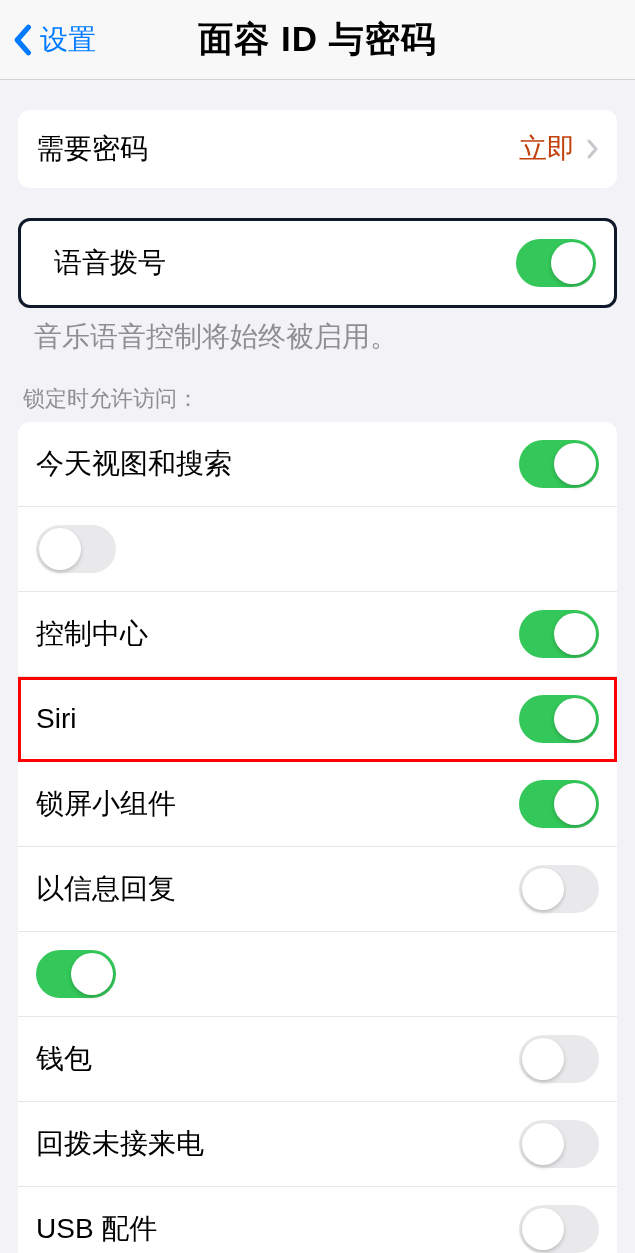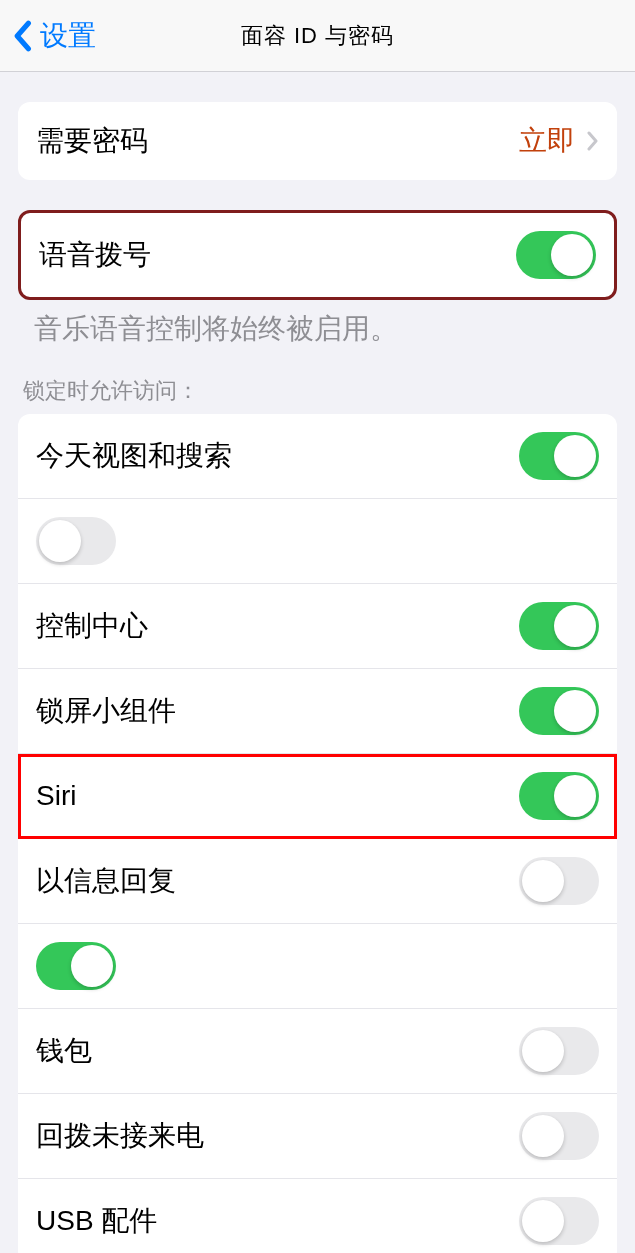--- a/index.html
+++ b/index.html
@@ -8,21 +8,21 @@
       box-sizing: border-box;
     }
     body {
       width: 635px;
       height: 1253px;
       background: #f2f2f7;
       font-family: -apple-system, "Helvetica Neue", "PingFang SC", sans-serif;
       overflow: hidden;
     }
     .nav-bar {
-      height: 72px;
+      height: 80px;
       display: flex;
       align-items: center;
       padding: 0 12px;
       background: #f8f8f8;
       border-bottom: 1px solid #d1d1d6;
       position: relative;
     }
     .back-button {
       display: flex;
       align-items: center;
@@ -32,36 +32,37 @@
     }
     .back-chevron {
       width: 20px;
       height: 32px;
       margin-right: 8px;
     }
     .nav-title {
       position: absolute;
       left: 50%;
       transform: translateX(-50%);
-      font-size: 22px;
-      font-weight: 400;
+      font-size: 35px;
+      font-weight: 700;
       color: #000;
       letter-spacing: 1px;
     }
     .content {
       padding: 0;
     }
     .section {
       margin: 30px 18px 0 18px;
       background: #fff;
       border-radius: 12px;
       overflow: hidden;
     }
     .section.highlighted {
-      border: 3px solid #7f1d1d;
+      border: 3px solid #0f172a;
+      padding-left: 15px;
     }
     .row {
       display: flex;
       align-items: center;
       justify-content: space-between;
       padding: 18px 18px;
       min-height: 78px;
       border-bottom: 1px solid #e5e5ea;
     }
     .row:last-child {
@@ -175,29 +176,29 @@
         <span class="row-label">今天视图和搜索</span>
         <div class="toggle on"></div>
       </div>
       <div class="row">
         <div class="toggle off"></div>
       </div>
       <div class="row">
         <span class="row-label">控制中心</span>
         <div class="toggle on"></div>
       </div>
-      <div class="row">
-        <span class="row-label">锁屏小组件</span>
-        <div class="toggle on"></div>
-      </div>
       <div class="row highlighted">
         <span class="row-label">Siri</span>
         <div class="toggle on"></div>
       </div>
       <div class="row">
+        <span class="row-label">锁屏小组件</span>
+        <div class="toggle on"></div>
+      </div>
+      <div class="row">
         <span class="row-label">以信息回复</span>
         <div class="toggle off"></div>
       </div>
       <div class="row">
         <div class="toggle on"></div>
       </div>
       <div class="row">
         <span class="row-label">钱包</span>
         <div class="toggle off"></div>
       </div>

